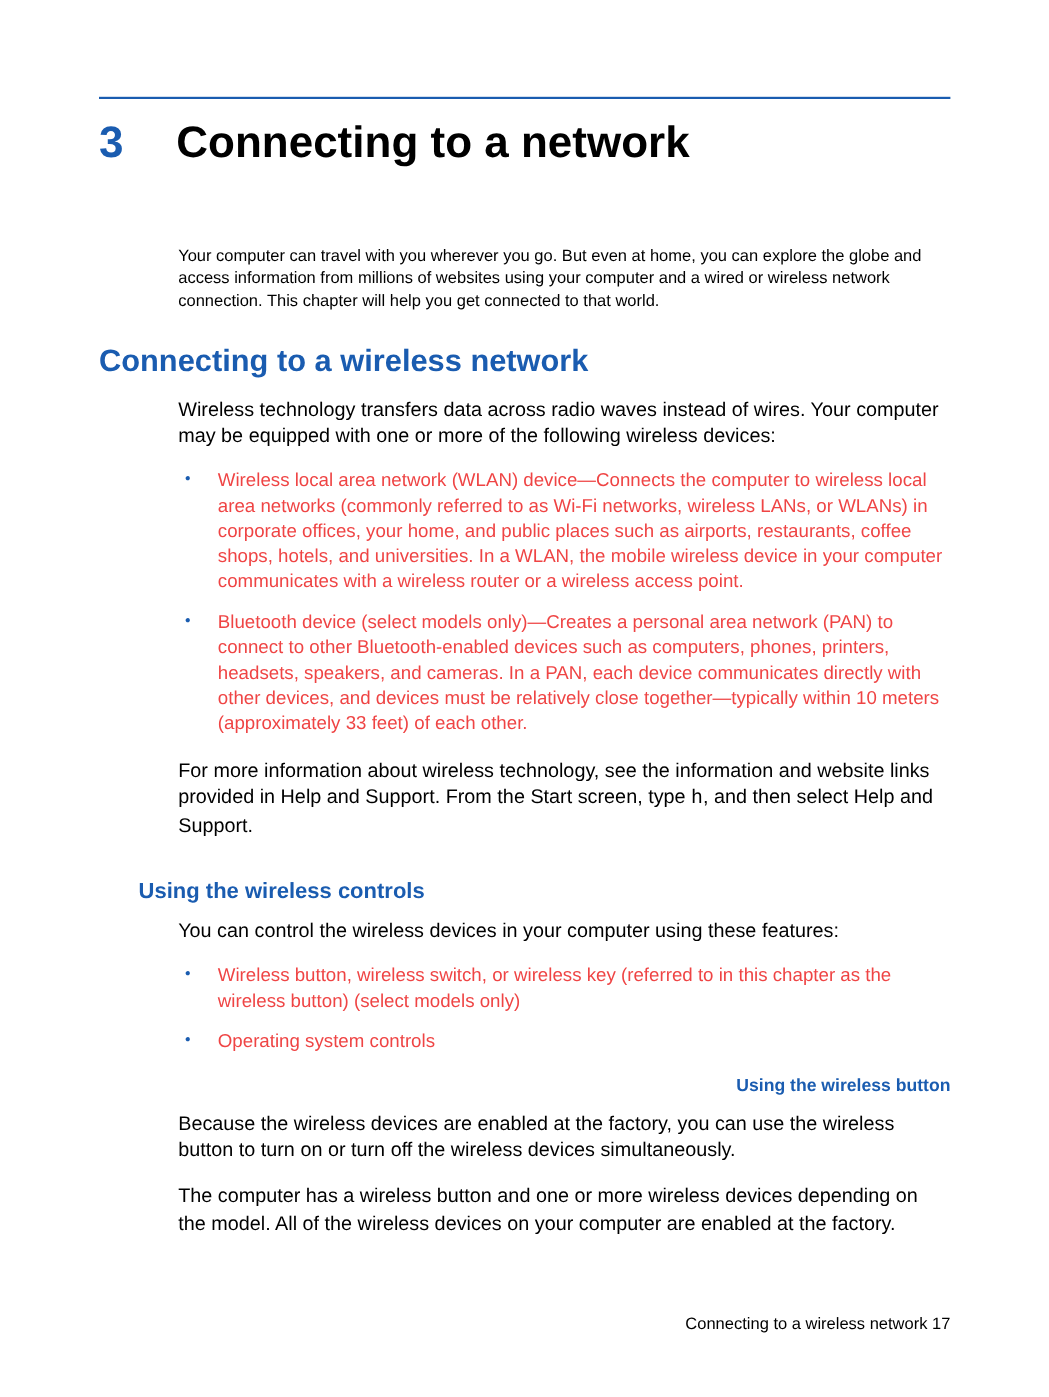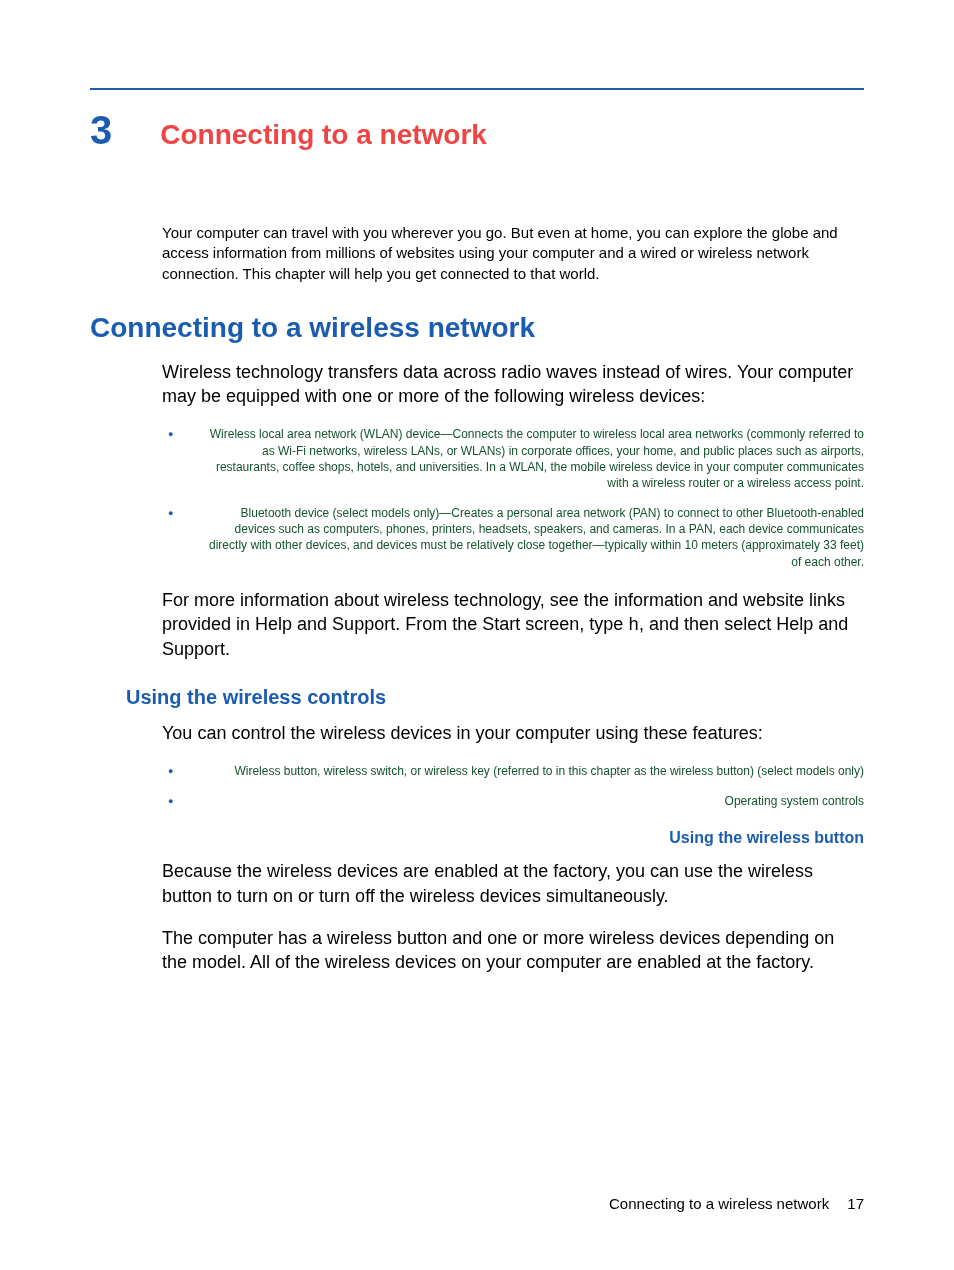--- a/index.html
+++ b/index.html
@@ -27,23 +27,23 @@
       align-items: baseline;
       margin-bottom: 70px;
     }
     .chapter-number {
       font-size: 40px;
       font-weight: bold;
       color: #1a5cb0;
       margin-right: 48px;
     }
     .chapter-title {
-      font-size: 28px;
+      font-size: 40px;
       font-weight: bold;
-      color: #ef4444;
+      color: #000000;
     }
     .body-text {
       font-size: 15px;
       line-height: 1.35;
       margin-left: 72px;
       color: #000000;
     }
     .body-text-indented {
       font-size: 18px;
       line-height: 1.35;
@@ -56,45 +56,44 @@
       font-weight: bold;
       color: #1a5cb0;
       margin-top: 28px;
       margin-bottom: 16px;
     }
     .h3 {
       font-size: 20px;
       font-weight: bold;
       color: #1a5cb0;
       margin-left: 36px;
-      margin-top: 24px;
+      margin-top: 36px;
       margin-bottom: 12px;
     }
     .h4 {
       font-size: 16px;
       font-weight: bold;
       color: #1a5cb0;
       margin-left: 36px;
       margin-top: 20px;
       margin-bottom: 12px;
       text-align: right;
     }
     ul.bullet-list {
       list-style: none;
       margin-left: 72px;
       margin-bottom: 18px;
     }
     ul.bullet-list li {
       position: relative;
       padding-left: 36px;
-      font-size: 12px;
+      font-size: 17px;
       line-height: 1.35;
       margin-bottom: 14px;
-      color: #14532d;
-      text-align: right;
+      color: #ef4444;
     }
     ul.bullet-list li::before {
       content: "●";
       position: absolute;
       left: 6px;
       top: 0;
       color: #1a5cb0;
       font-size: 9px;
       line-height: 1.9;
     }
@@ -105,21 +104,20 @@
       font-weight: normal;
     }
     .footer {
       position: absolute;
       bottom: 58px;
       right: 90px;
       font-size: 15px;
       color: #000000;
     }
     .footer-page {
-      margin-left: 14px;
     }
   </style>
 </head>
 <body>
 
 <div class="page">
 
   <div class="chapter-rule"></div>
 
   <div class="chapter-header">

